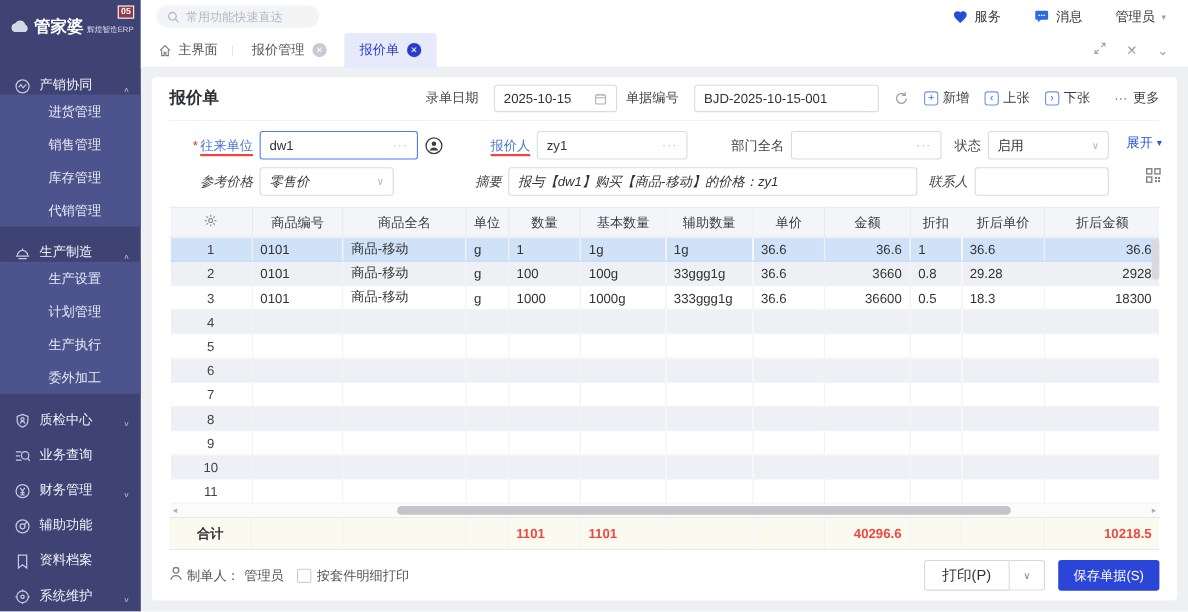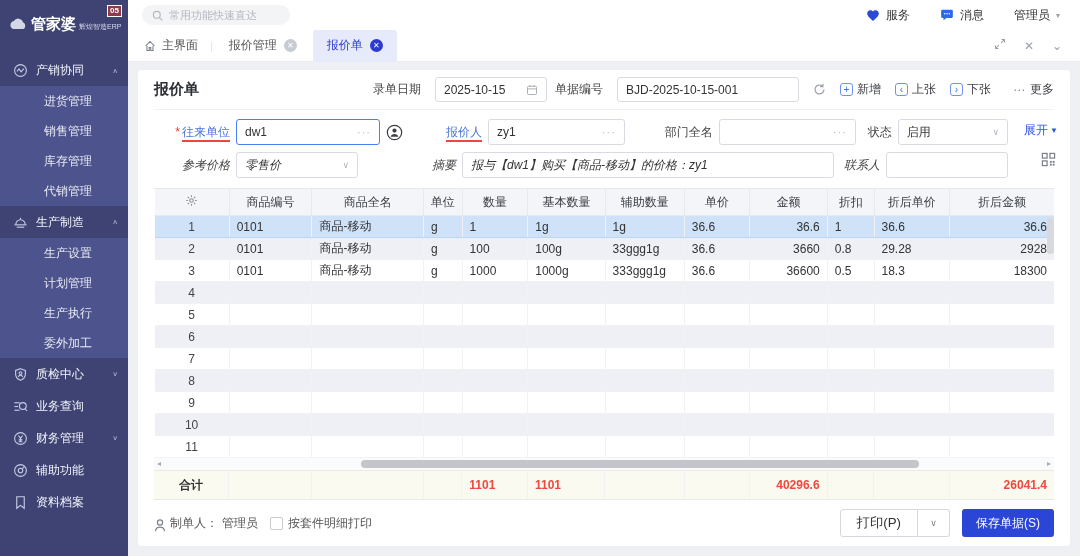--- a/index.html
+++ b/index.html
@@ -7,21 +7,21 @@
   body { font-family:"Liberation Sans","DejaVu Sans",sans-serif; font-size:12px; color:#333; background:#eef0f3; }
   .page { width:1080px; height:556px; display:flex; }
 
   
   .sidebar { width:128px; flex-shrink:0; background:#3e4374; color:#e8eaf5; display:flex; flex-direction:column; overflow:hidden; }
   .logo { height:48px; position:relative; display:flex; align-items:center; padding:0 6px 0 8px; gap:3px; flex-shrink:0; }
   .logo-cn { font-size:15px; font-weight:bold; color:#fff; white-space:nowrap; }
   .logo-sub { font-size:7px; color:#d9dcec; white-space:nowrap; margin-top:6px; }
   .logo-badge { position:absolute; top:5px; right:6px; border:1px solid #fff; color:#fff; font-size:8px; font-weight:bold; padding:0 2px; line-height:10px; background:#8e3a4a; }
   .nav { margin-top:6px; }
-  .nav-group-header { height:32px; display:flex; align-items:center; gap:8px; padding:0 10px 0 13px; font-size:12px; color:#f2f3fa; cursor:pointer; }
+  .nav-group-header { height:32px; display:flex; align-items:flex-end; gap:8px; padding:0 10px 0 13px; font-size:12px; color:#f2f3fa; cursor:pointer; }
   .nav-ico { width:15px; height:15px; display:flex; align-items:center; justify-content:center; flex-shrink:0; }
   .nav-arrow { margin-left:auto; font-size:8px; color:#aeb3d0; transform:scaleY(.8); }
   .nav-sub { background:#4d538c; }
   .nav-sub-item { height:30px; line-height:30px; padding-left:44px; font-size:12px; color:#e8eaf5; cursor:pointer; white-space:nowrap; }
 
   
   .main { flex:1; display:flex; flex-direction:column; min-width:0; }
 
   .topbar { height:30px; background:#fff; display:flex; align-items:center; padding:0 20px 0 14px; flex-shrink:0; }
   .search-pill { width:148px; height:20px; border-radius:10px; background:#f3f4f6; color:#b4b8c2; font-size:11px; display:flex; align-items:center; gap:6px; padding:0 10px; cursor:text; }
@@ -84,21 +84,21 @@
   .hscroll { height:12px; background:#fafbfc; position:relative; flex-shrink:0; }
   .hthumb { position:absolute; top:2px; height:8px; left:23%; width:62%; background:#c3c5ca; border-radius:4px; cursor:pointer; }
   .harrow { position:absolute; top:1px; font-size:8px; color:#a9adb5; cursor:pointer; }
 
   .totals-table td { height:29px; background:#fbfaf1; border-top:1px solid #eceadf; border-bottom:1px solid #e7e9ee; padding:0 7px; white-space:nowrap; overflow:hidden; }
   .t-label { text-align:center; font-weight:bold; color:#333; }
   .t-val { color:#f0483e; font-weight:bold; }
 
   
   .footer { flex:1; display:flex; align-items:center; padding-top:8px; min-height:38px; }
-  .creator { display:flex; align-items:flex-end; gap:4px; color:#555; }
+  .creator { display:flex; align-items:flex-start; gap:4px; color:#555; }
   .chk { width:13px; height:13px; border:1px solid #c9ccd3; border-radius:2px; background:#fff; margin:0 5px 0 12px; cursor:pointer; flex-shrink:0; }
   .chk-label { color:#555; cursor:pointer; }
   .footer-right { margin-left:auto; display:flex; }
   .btn-print { height:28px; background:#fff; border:1px solid #d5d8de; border-radius:3px 0 0 3px; padding:0 16px; display:flex; align-items:center; color:#333; cursor:pointer; }
   .btn-print-arrow { height:28px; width:32px; background:#fff; border:1px solid #d5d8de; border-left:none; border-radius:0 3px 3px 0; display:flex; align-items:center; justify-content:center; color:#7e838d; font-size:9px; cursor:pointer; }
   .btn-save { height:28px; background:#2b46d6; color:#fff; border:none; border-radius:3px; padding:0 14px; margin-left:12px; display:flex; align-items:center; font-size:12px; cursor:pointer; }
 </style>
 </head>
 <body>
 
@@ -191,20 +191,34 @@
           </span>
           <span>辅助功能</span>
         </div>
         <div class="nav-group-header">
           <span class="nav-ico">
             <svg width="15" height="15" viewBox="0 0 16 16">
               <path d="M4 1.8h8v12.4l-4-3.1-4 3.1z" fill="none" stroke="#c6cbe4" stroke-width="1.2"></path>
             </svg>
           </span>
           <span>资料档案</span>
+        </div>
+        <div class="nav-group-header">
+          <span class="nav-ico">
+            <svg width="15" height="15" viewBox="0 0 16 16">
+              <circle cx="8" cy="8" r="5.6" fill="none" stroke="#c6cbe4" stroke-width="1.2"></circle>
+              <circle cx="8" cy="8" r="1.6" fill="none" stroke="#c6cbe4" stroke-width="1.2"></circle>
+              <line x1="8" y1="1" x2="8" y2="2.8" fill="none" stroke="#c6cbe4" stroke-width="1.2"></line>
+              <line x1="8" y1="13.2" x2="8" y2="15" fill="none" stroke="#c6cbe4" stroke-width="1.2"></line>
+              <line x1="1" y1="8" x2="2.8" y2="8" fill="none" stroke="#c6cbe4" stroke-width="1.2"></line>
+              <line x1="13.2" y1="8" x2="15" y2="8" fill="none" stroke="#c6cbe4" stroke-width="1.2"></line>
+            </svg>
+          </span>
+          <span>系统维护</span>
+          <span class="nav-arrow">∨</span>
         </div>
       </nav>
   </aside>
 
   <div class="main">
 
     <div class="topbar">
       <div class="search-pill">
         <svg width="11" height="11" viewBox="0 0 16 16">
             <circle cx="7" cy="7" r="5" fill="none" stroke="#b4b8c2" stroke-width="1.7"></circle>
@@ -272,21 +286,21 @@
             <div class="mini-input" style="width:112px">
               <span class="grow">2025-10-15</span>
               <svg width="12" height="12" viewBox="0 0 16 16">
                   <rect x="2" y="3" width="12" height="11" rx="1.5" fill="none" stroke="#a9adb5" stroke-width="1.3"></rect>
                   <line x1="2" y1="6.5" x2="14" y2="6.5" stroke="#a9adb5" stroke-width="1.3"></line>
                   <line x1="5" y1="1.5" x2="5" y2="4" stroke="#a9adb5" stroke-width="1.3"></line>
                   <line x1="11" y1="1.5" x2="11" y2="4" stroke="#a9adb5" stroke-width="1.3"></line>
                 </svg>
             </div>
             <span class="flabel">单据编号</span>
-            <div class="mini-input" style="width:182px">
+            <div class="mini-input" style="width:168px">
               <span class="grow">BJD-2025-10-15-001</span>
             </div>
             <span class="tool-btn">
               <svg width="13" height="13" viewBox="0 0 16 16">
                   <path d="M13.5 8a5.5 5.5 0 1 1-1.7-4" fill="none" stroke="#9aa0ab" stroke-width="1.5"></path>
                   <path d="M12.2 1v3.4H8.8" fill="none" stroke="#9aa0ab" stroke-width="1.5"></path>
                 </svg>
             </span>
             <span class="tool-btn">
               <span class="tool-box">+</span>
@@ -595,21 +609,21 @@
                 <td></td>
                 <td></td>
                 <td></td>
                 <td class="t-val">1101</td>
                 <td class="t-val">1101</td>
                 <td></td>
                 <td></td>
                 <td class="t-val r">40296.6</td>
                 <td></td>
                 <td></td>
-                <td class="t-val r">26041.4</td>
+                <td class="t-val r">10218.5</td>
               </tr>
             </tbody>
         </table>
 
         <div class="footer">
           <div class="creator">
             <svg width="12" height="13" viewBox="0 0 14 15">
                 <circle cx="7" cy="4" r="3" fill="none" stroke="#7a7f88" stroke-width="1.4"></circle>
                 <path d="M1.5 14c.8-3 2.9-4.5 5.5-4.5S11.7 11 12.5 14" fill="none" stroke="#7a7f88" stroke-width="1.4"></path>
               </svg>

